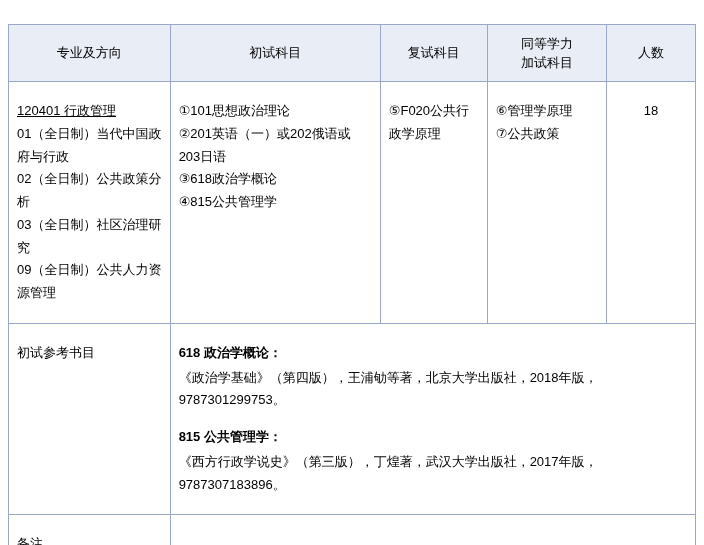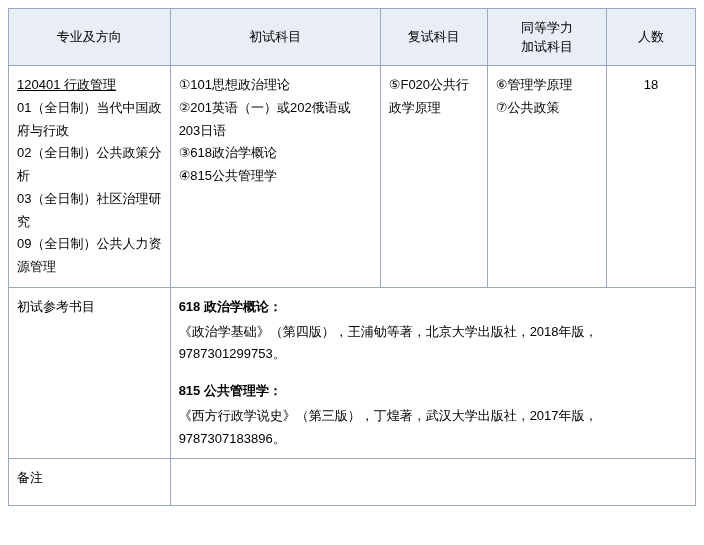--- a/index.html
+++ b/index.html
@@ -13,31 +13,32 @@
     font-family: "Liberation Sans", "DejaVu Sans", sans-serif;
     color: #000000;
     font-size: 13px;
   }
   .sheet {
     width: 704px;
     height: 530px;
     position: relative;
     box-sizing: border-box;
     padding: 8px 8px 0 8px;
+    margin-top: 16px;
   }
   table.major-table {
     border-collapse: collapse;
     width: 688px;
     table-layout: fixed;
   }
   table.major-table th,
   table.major-table td {
     border: 1px solid #9aa7c7;
     vertical-align: top;
-    padding: 8px 8px;
+    padding: 18px 8px;
     line-height: 1.75;
     font-size: 13px;
     word-wrap: break-word;
   }
   table.major-table thead th {
     background: #e9edf6;
     text-align: center;
     vertical-align: middle;
     font-weight: normal;
     height: 48px;

